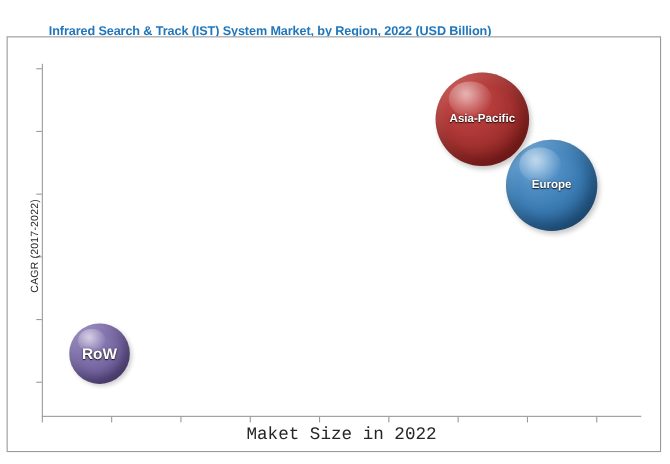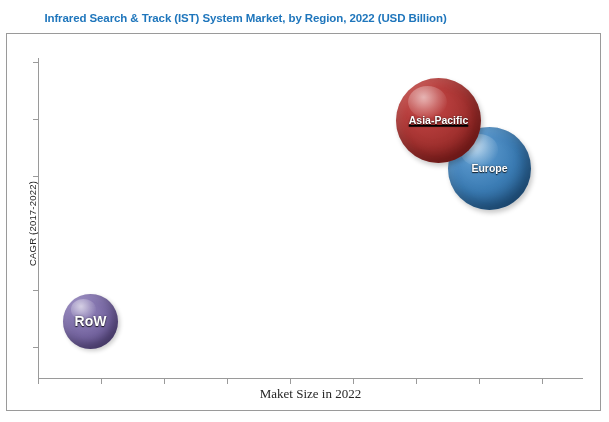--- a/index.html
+++ b/index.html
@@ -13,21 +13,21 @@
     position: relative;
     overflow: hidden;
     font-family: "Liberation Sans", sans-serif;
     -webkit-font-smoothing: antialiased;
   }
 
   
   #chart-title {
     position: absolute;
     left: 0;
-    top: 12px;
+    top: 23px;
     width: 491px;
     text-align: center;
     font-family: "Liberation Sans", sans-serif;
     font-size: 11.5px;
     font-weight: bold;
     color: #1f76bc;
     letter-spacing: -0.1px;
     white-space: nowrap;
   }
 
@@ -95,23 +95,23 @@
     font-family: "Liberation Sans", sans-serif;
     letter-spacing: 0.2px;
     white-space: nowrap;
   }
   #x-axis-title {
     position: absolute;
     left: 38px;
     top: 386px;
     width: 545px;
     text-align: center;
-    font-size: 13px;
+    font-size: 16px;
     color: #262626;
-    font-family: Liberation Serif, serif;
+    font-family: Liberation Mono, monospace;
     white-space: nowrap;
   }
 
   
   .bubble {
     position: absolute;
     border-radius: 50%;
     display: flex;
     align-items: center;
     justify-content: center;
@@ -139,33 +139,32 @@
     border-radius: 50%;
     background: radial-gradient(ellipse at 40% 35%,
                 rgba(255,255,255,0.58) 0%,
                 rgba(255,255,255,0.22) 45%,
                 rgba(255,255,255,0) 78%);
     pointer-events: none;
     z-index: 2;
   }
 
   #bubble-asia-pacific {
-    left: 396px;  top: 78px;  width: 85px;  height: 85px;
+    left: 396px;  top: 66px;  width: 85px;  height: 85px;
     background: radial-gradient(circle at 33% 28%,
         #c8514f 0%, #b63d3c 26%, #a33230 52%, #8e2624 76%, #6e1b1a 100%);
     box-shadow: inset -5px -7px 14px rgba(70,10,10,0.55),
                 inset 3px 4px 10px rgba(255,190,185,0.25),
                 2px 3px 5px rgba(0,0,0,0.22);
     z-index: 6;
-    text-decoration: underline;
   }
   #bubble-asia-pacific .bubble-label { font-size: 10.5px; }
 
   #bubble-europe {
-    left: 448px;  top: 127px;  width: 83px;  height: 83px;
+    left: 460px;  top: 127px;  width: 83px;  height: 83px;
     background: radial-gradient(circle at 33% 28%,
         #6ea8d6 0%, #4f8ec4 25%, #3b7cb4 50%, #2d6597 76%, #1d4a73 100%);
     box-shadow: inset -5px -7px 14px rgba(10,40,70,0.55),
                 inset 3px 4px 10px rgba(200,230,255,0.25),
                 2px 3px 5px rgba(0,0,0,0.22);
     z-index: 5;
   }
   #bubble-europe .bubble-label { font-size: 10.5px; }
 
   #bubble-north-america {

